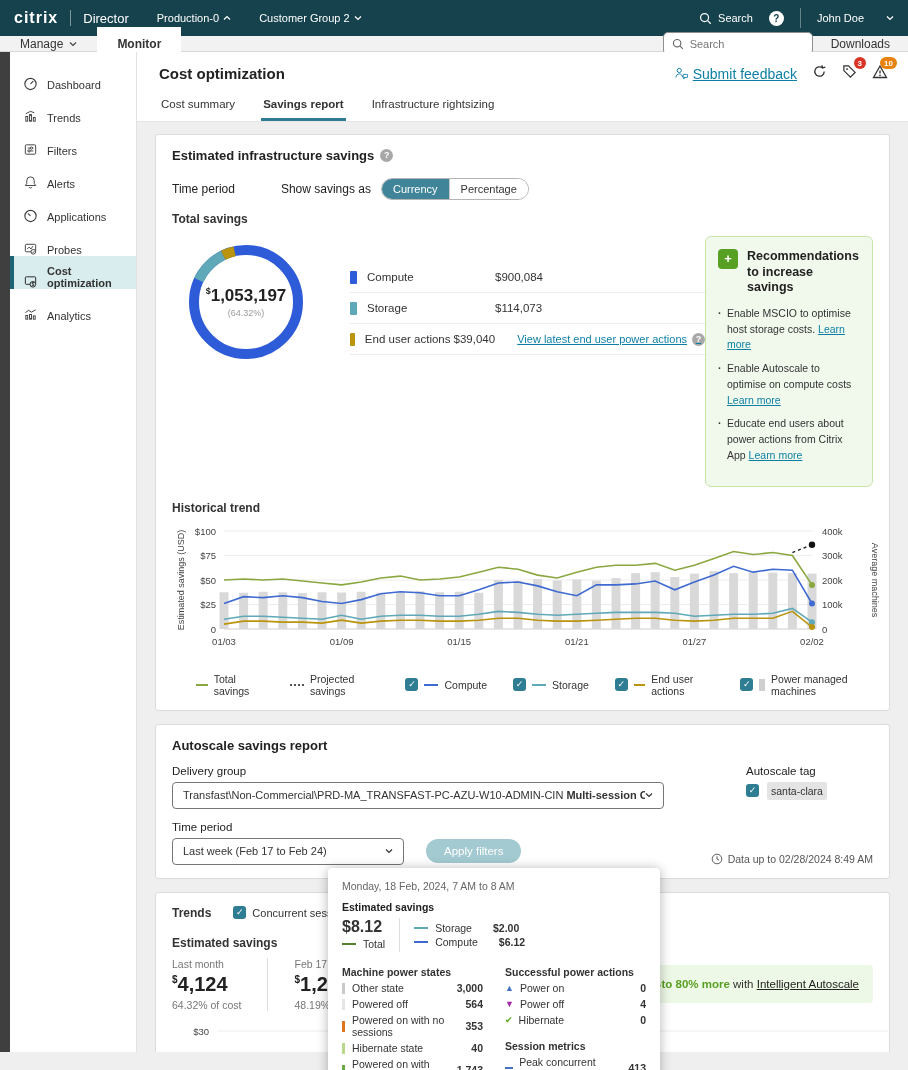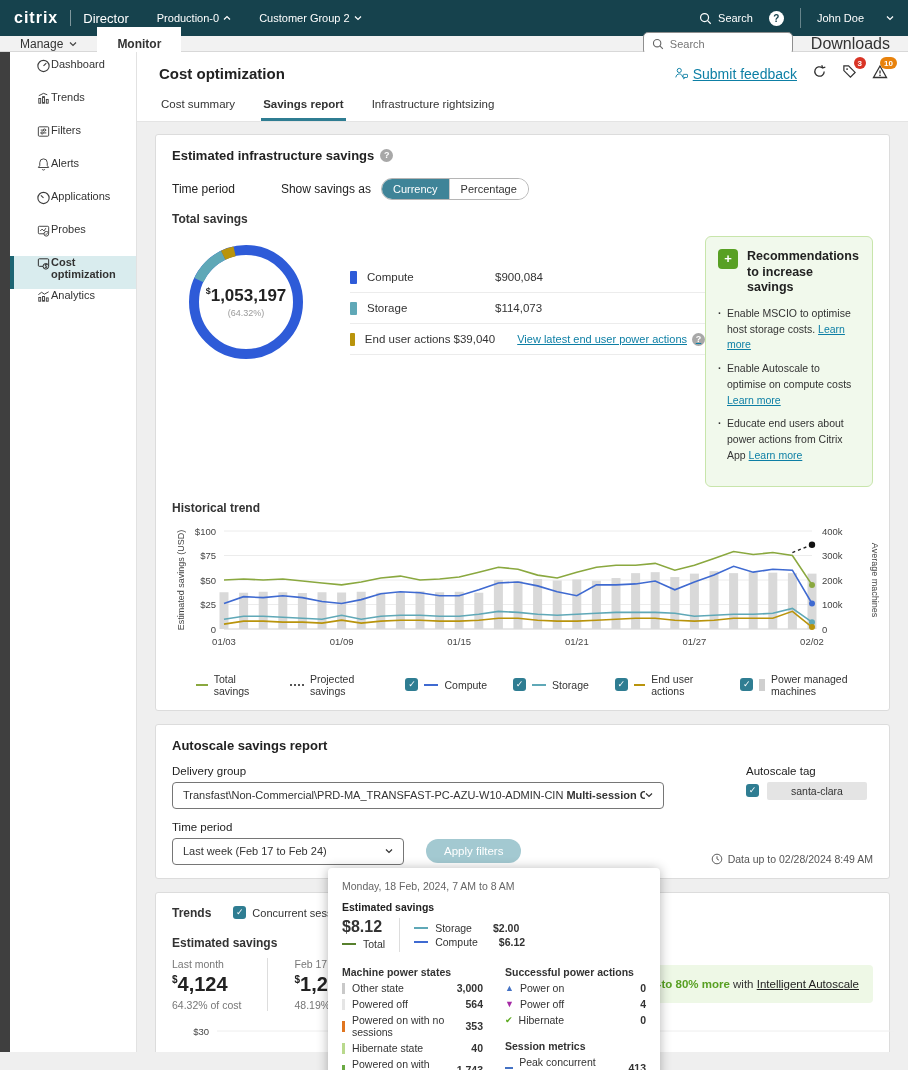--- a/index.html
+++ b/index.html
@@ -18,27 +18,27 @@
   .help-circle { width:15px; height:15px; border-radius:50%; background:#fff; color:#16424d; font-size:10px; font-weight:bold; text-align:center; line-height:15px; }
   .user-divider { width:1px; height:20px; background:rgba(255,255,255,.35); }
 
   
   .subbar { height:16px; background:#f2f2f2; border-bottom:1px solid #d8d8d8; display:flex; align-items:center; }
   .subtab { height:34px; display:flex; align-items:center; gap:6px; padding:0 20px; font-size:12px; }
   .subtab.active { background:#fff; font-weight:bold; }
   .sub-right { margin-left:auto; display:flex; align-items:center; gap:18px; padding-right:18px; }
   .search-box { display:flex; align-items:center; gap:6px; width:150px; height:23px; border:1px solid #8f8f8f; border-radius:5px; background:#fff; padding:0 8px; }
   .search-box input { border:none; outline:none; width:100px; font-size:11px; font-family:inherit; color:#333; }
-  .downloads { font-size:16px; }
+  .downloads { font-size:12px; }
 
   
   .app { display:flex; height:1000px; }
   .rail { width:10px; background:#3f3f3f; }
   .sidebar { width:127px; background:#fff; border-right:1px solid #e2e2e2; padding-top:6px; }
-  .side-item { height:33px; display:flex; align-items:flex-start; padding:0 22px; font-size:11px; color:#333; border-left:4px solid transparent; cursor:default; }
+  .side-item { height:33px; display:flex; align-items:flex-end; gap:9px; padding:0 9px; font-size:11px; color:#333; border-left:4px solid transparent; cursor:default; }
   .side-item svg { flex:0 0 15px; }
   .side-item.active { background:#d9ecee; border-left-color:#1d6573; font-weight:bold; }
   .main { flex:1; background:#efefef; position:relative; overflow:hidden; }
 
   
   .page-head { background:#fff; padding:12px 20px 0 22px; border-bottom:1px solid #e4e4e4; }
   .title-row { display:flex; align-items:center; }
   .page-title { font-size:15px; font-weight:bold; color:#222; }
   .head-actions { margin-left:auto; display:flex; align-items:center; gap:15px; }
   .feedback { display:flex; align-items:center; gap:5px; font-size:14px; color:#0d7fa5; text-decoration:underline; cursor:pointer; }
@@ -100,21 +100,21 @@
 
   
   .form-label { font-size:11.5px; margin:12px 0 5px; color:#222; }
   .dg-row { display:flex; }
   .select { display:flex; align-items:center; border:1px solid #767676; border-radius:4px; height:27px; padding:0 10px; font-size:11px; background:#fff; cursor:pointer; }
   .select .sel-text { flex:1; white-space:nowrap; overflow:hidden; }
   .dg-select { width:492px; }
   .tp-select { width:232px; }
   .tag-col { margin-left:82px; }
   .tag-row { display:flex; align-items:center; gap:8px; margin-top:5px; }
-  .chip { background:#e4e4e4; border-radius:2px; padding:3px 24px; font-size:10.5px; color:#333; }
+  .chip { background:#e4e4e4; border-radius:2px; padding:3px 4px; font-size:10.5px; color:#333; }
   .apply-row { display:flex; align-items:center; }
   .apply-btn { margin-left:22px; background:#a3c9d1; border:none; color:#fff; font-size:11.5px; padding:6px 18px; border-radius:14px; font-family:inherit; cursor:pointer; }
   .data-note { margin-left:auto; display:flex; align-items:center; gap:5px; font-size:10.5px; color:#555; align-self:flex-end;text-align:center; }
 
   
   .trends-row { display:flex; align-items:center; gap:20px; font-size:11px; }
   .trends-label { font-size:12px; font-weight:bold; margin-right:2px; }
   .cb-item { display:flex; align-items:center; gap:6px; }
   .est-label { font-size:12px; font-weight:bold; margin:16px 0 8px; }
   .stats-row { display:flex; align-items:center; }

